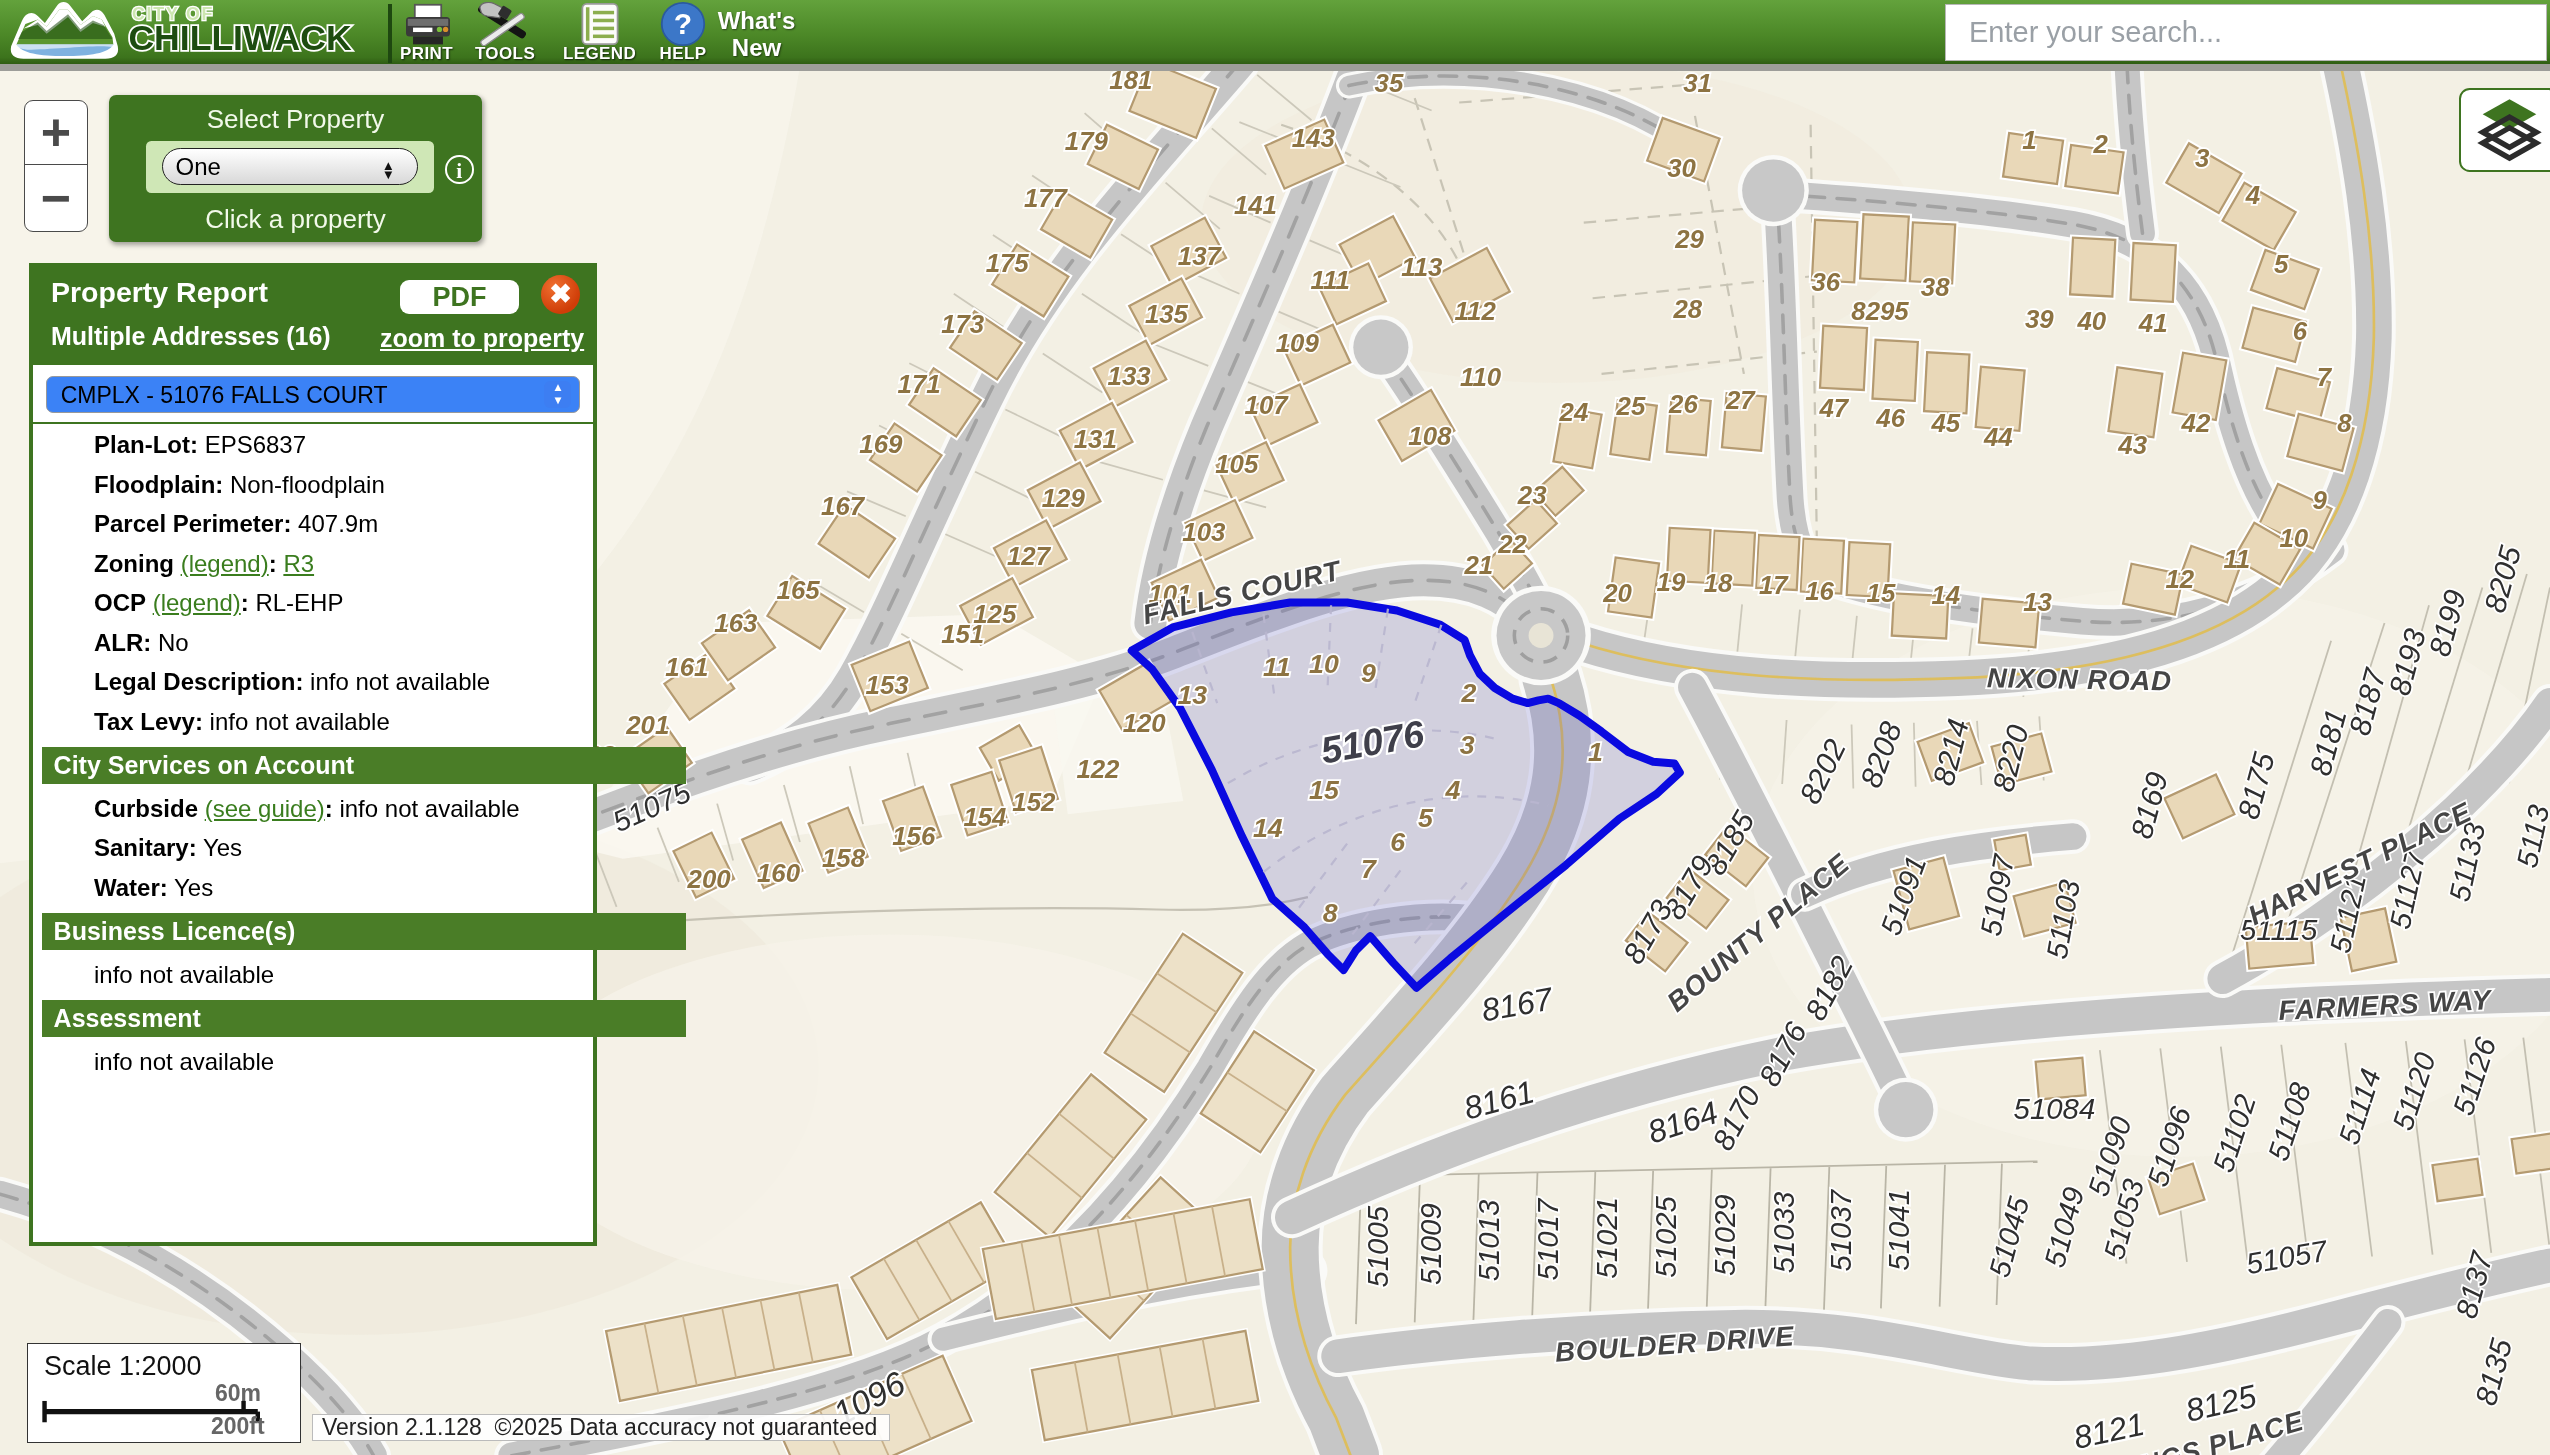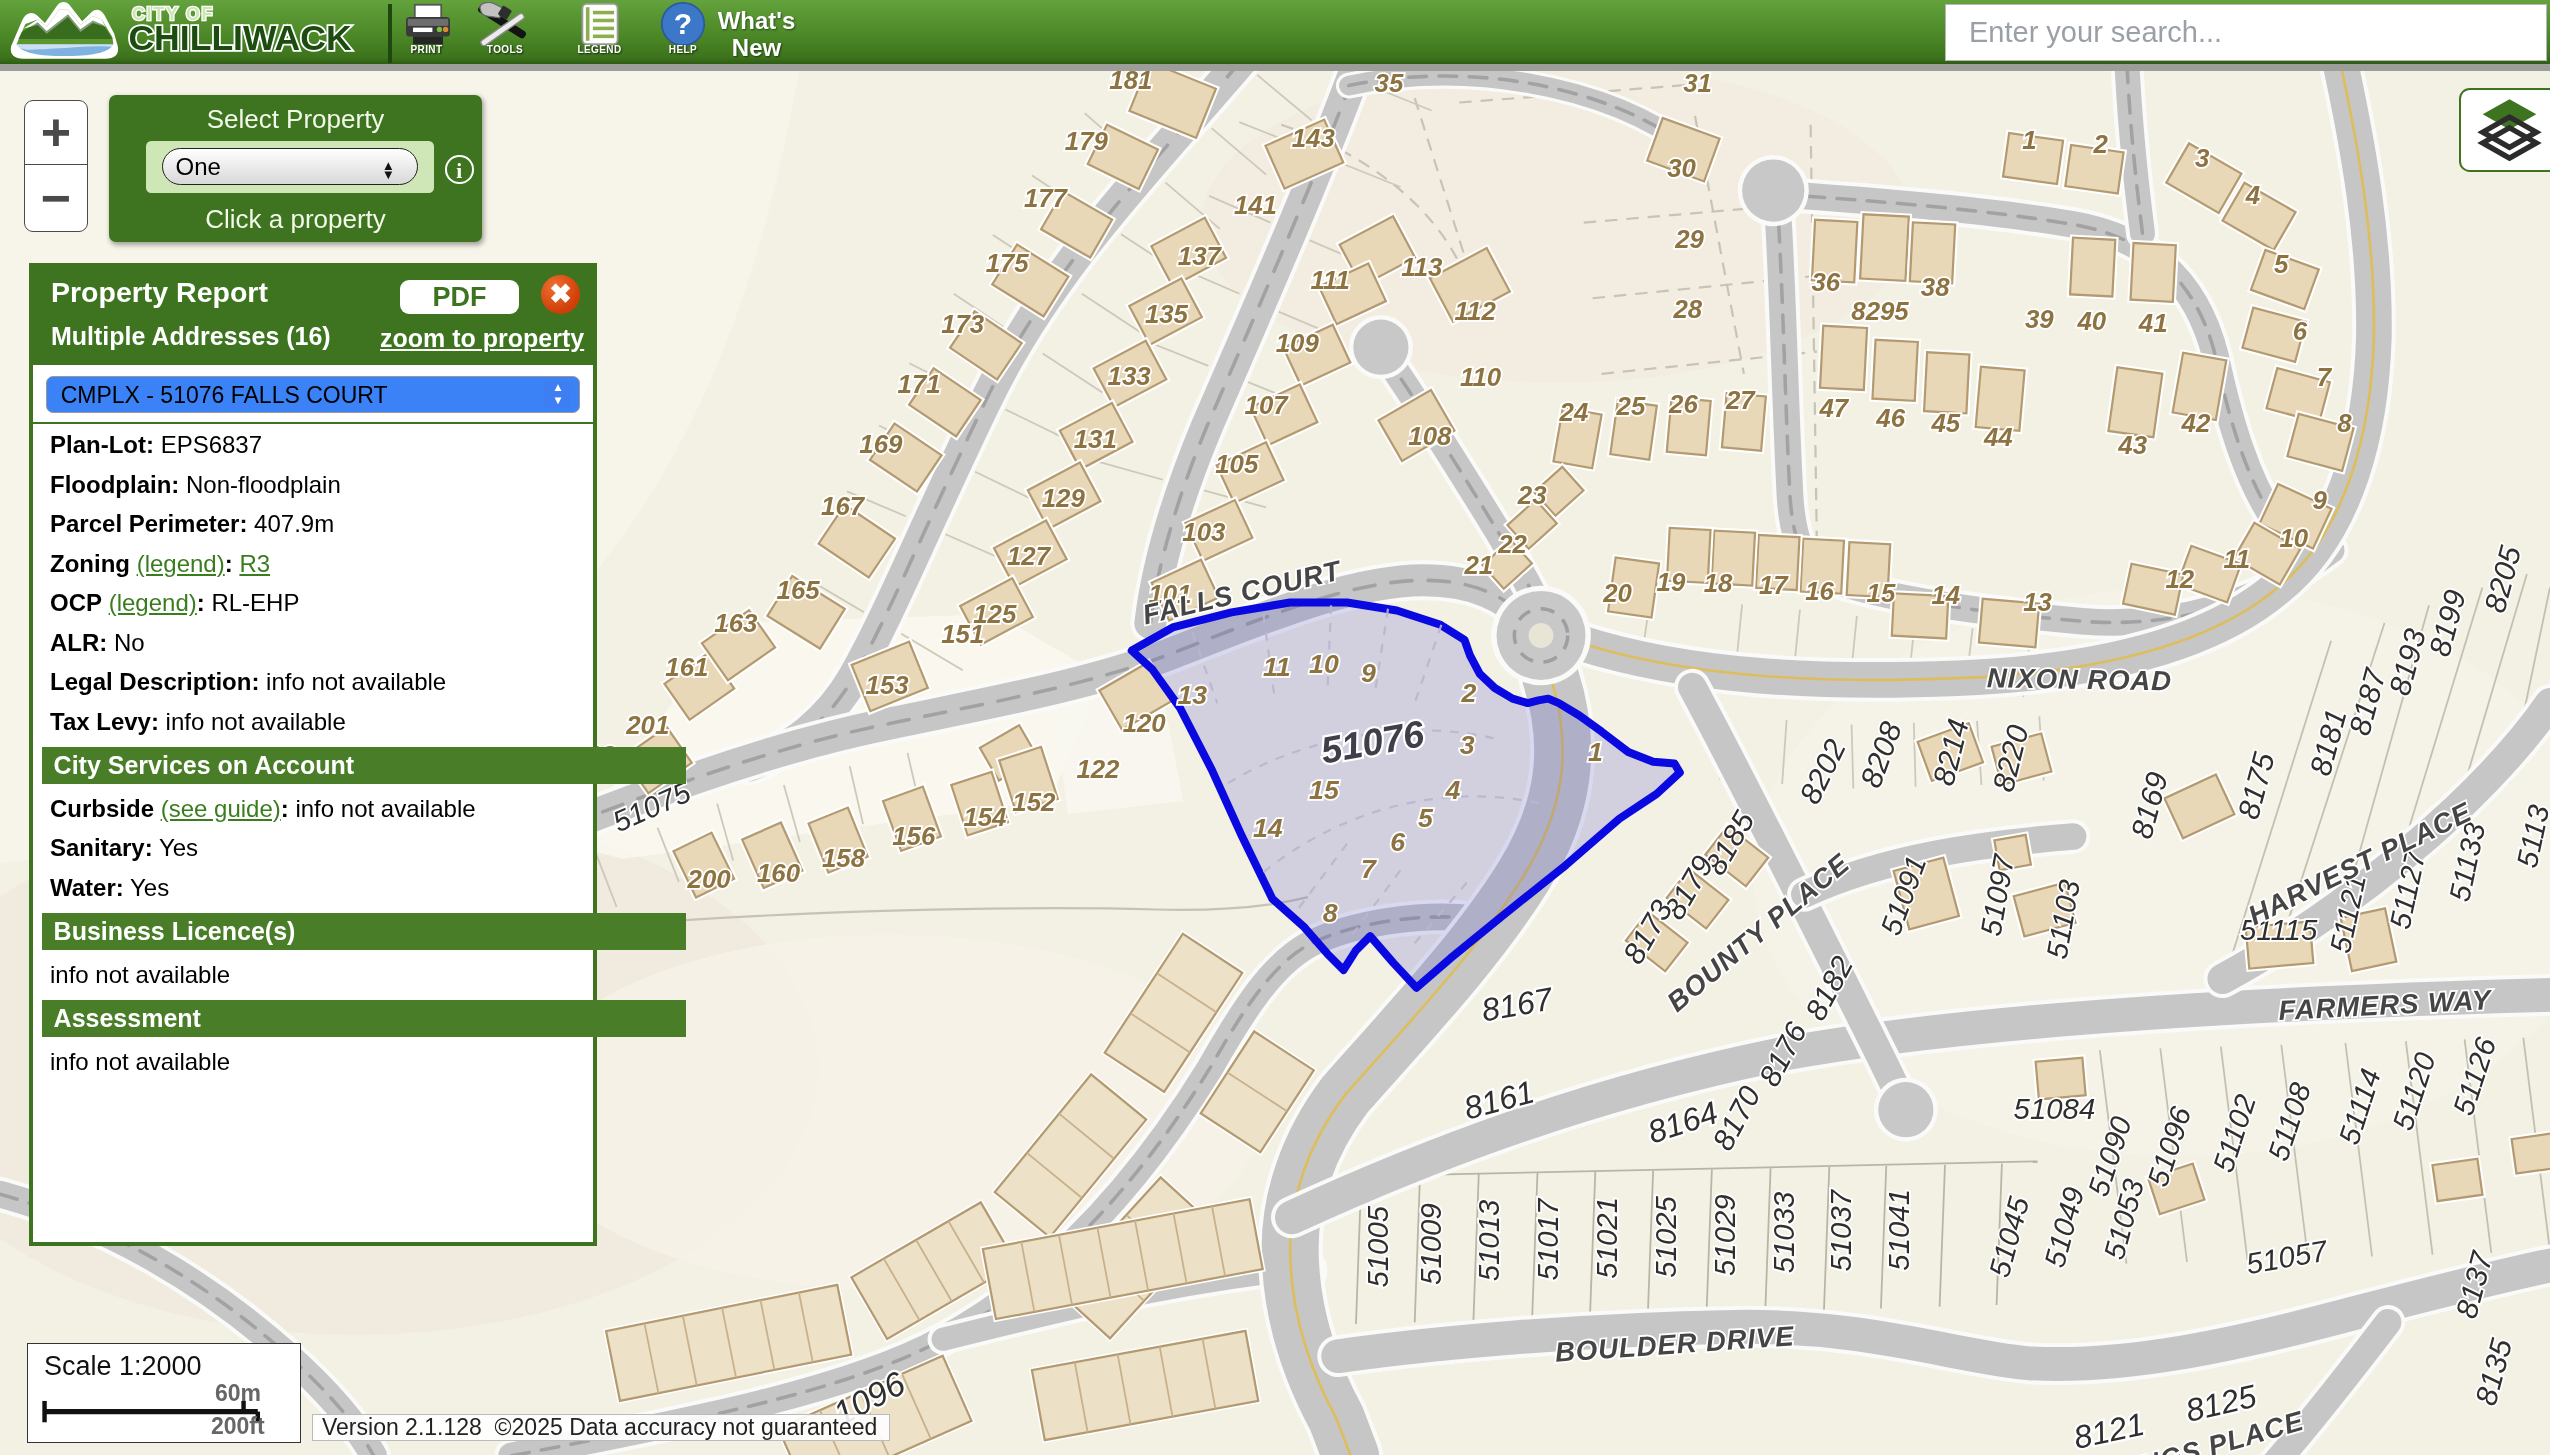--- a/index.html
+++ b/index.html
@@ -1,20 +1,20 @@
 <!DOCTYPE html>
 <html style="font-size:14.2px"><head><meta charset="utf-8">
 <style>
 html,body{margin:0;padding:0;background:#fff;}
 *{box-sizing:border-box;}
 .stage{position:relative;width:2550px;height:1456px;overflow:hidden;font-family:"Liberation Sans",sans-serif;}
 .map{position:absolute;left:0;top:0;}
 .hdr{position:absolute;left:0;top:0;width:2550px;height:64px;background:linear-gradient(#63a23c,#4c8827 55%,#3c731c 90%,#2e5c12);}
 .hdr .sep{position:absolute;left:388px;top:3.6px;width:3.6px;height:59px;background:#1e4810;}
-.hlabel{position:absolute;top:46px;width:100%;text-align:center;color:#fff;font-weight:bold;font-size:10px;letter-spacing:0.4px;text-shadow:0.9px 0.9px 1.8px rgba(0,0,0,.7);}
+.hlabel{position:absolute;top:46px;width:100%;text-align:center;color:#fff;font-weight:bold;font-size:17px;letter-spacing:0.4px;text-shadow:0.9px 0.9px 1.8px rgba(0,0,0,.7);}
 .whatsnew{position:absolute;left:703px;top:7.1px;width:107px;color:#fff;font-weight:bold;font-size:24px;text-align:center;line-height:27px;text-shadow:0.9px 0.9px 1.8px rgba(0,0,0,.5);}
 .search{position:absolute;left:1945px;top:3.6px;width:602px;height:57px;background:#fff;border:0.9px solid #b7b7b7;font-size:29px;color:#9aa0a6;line-height:55px;padding-left:23px;}
 .graybar{position:absolute;left:0;top:64px;width:2550px;height:7.1px;background:#9d9d99;}
 .zoombox{position:absolute;left:24px;top:100px;width:64px;height:132px;background:#fff;border:1.8px solid #4a4a4a;border-radius:9px;}
 .zoombox .plus,.zoombox .minus{position:absolute;left:0;width:100%;text-align:center;color:#4a4a4a;font-size:52px;font-weight:bold;line-height:62px;}
 .zoombox .plus{top:0;height:64px;border-bottom:1.8px solid #4a4a4a;}
 .zoombox .minus{top:66px;height:64px;}
 .selpanel{position:absolute;left:109px;top:95px;width:373px;height:147px;background:#3e7420;border-radius:7.1px;box-shadow:1.8px 2.7px 5.3px rgba(0,0,0,.35);color:#f2f9ea;}
 .selpanel .t1{position:absolute;top:9px;width:100%;text-align:center;font-size:26px;}
 .selpanel .pad{position:absolute;left:37px;top:46px;width:288px;height:52px;background:#cfe7b6;border-radius:5.3px;}
@@ -26,21 +26,21 @@
 .report .head{position:absolute;left:0;top:0;width:100%;height:98px;background:#3e7420;color:#fff;}
 .report .title{position:absolute;left:18px;top:9px;font-size:28.5px;font-weight:bold;}
 .report .pdf{position:absolute;left:367px;top:12.5px;width:119px;height:34px;background:#ffffff;border-radius:9px;color:#3e7420;font-weight:bold;font-size:27px;text-align:center;line-height:34px;}
 .report .close{position:absolute;left:508px;top:8px;width:39px;height:39px;border-radius:50%;background:radial-gradient(circle at 35% 30%,#f07030,#cf3d08 70%);color:#fff;font-weight:bold;font-size:27px;text-align:center;line-height:39px;}
 .report .multi{position:absolute;left:18px;top:55px;font-size:25px;font-weight:bold;}
 .report .zoomto{position:absolute;left:347px;top:57px;font-size:25px;font-weight:bold;text-decoration:underline;}
 .report .selwrap{position:absolute;left:0px;top:98px;width:100%;height:59px;background:#fff;border-bottom:2.7px solid #3e7420;}
 .report .addrsel{position:absolute;left:12.5px;top:10.7px;width:534px;height:37px;border:1.8px solid #999;border-radius:7.1px;background:#3b82f6;font-size:23px;line-height:36px;padding-left:14.2px;color:#000;}
 .report .stepper{position:absolute;right:7.1px;top:4.4px;width:27px;height:27px;background:#3d7ef2;border-radius:6.2px;color:#fff;font-size:11.6px;text-align:center;line-height:12.5px;}
 .report .body{position:absolute;left:0;top:159px;width:100%;font-size:24px;color:#000;}
-.report .row{padding:5.3px 0 6.2px 17px;}
+.report .row{padding:5.3px 0 6.2px 17px;margin-left:44px;}
 .report b{font-weight:bold;}
 .report .glink{color:#3a7d1e;text-decoration:underline;}
 .report .bar{margin:5.3px 0 5.3px 9px;width:644px;height:37px;background:#4a7d27;color:#fff;font-weight:bold;font-size:25px;line-height:37px;padding-left:11.6px;}
 .scalebox{position:absolute;left:27px;top:1343px;width:274px;height:100px;background:#fff;border:1.8px solid #333;}
 .scalebox .t{position:absolute;left:16px;top:7.1px;font-size:27px;color:#111;}
 .scalebox .m60{position:absolute;left:187px;top:36px;font-size:23px;font-weight:bold;color:#666;}
 .scalebox .f200{position:absolute;left:183px;top:69px;font-size:23px;font-weight:bold;color:#666;}
 .verbar{position:absolute;left:312px;top:1414px;width:578px;height:27px;background:rgba(255,255,255,.9);border:0.9px solid #bbb;font-size:23px;color:#222;line-height:25px;padding-left:9px;}
 .layersbtn{position:absolute;left:2459px;top:88px;width:100px;height:84px;background:#fff;border:2.7px solid #3e7420;border-radius:10.7px;text-align:center;}
 </style></head>

